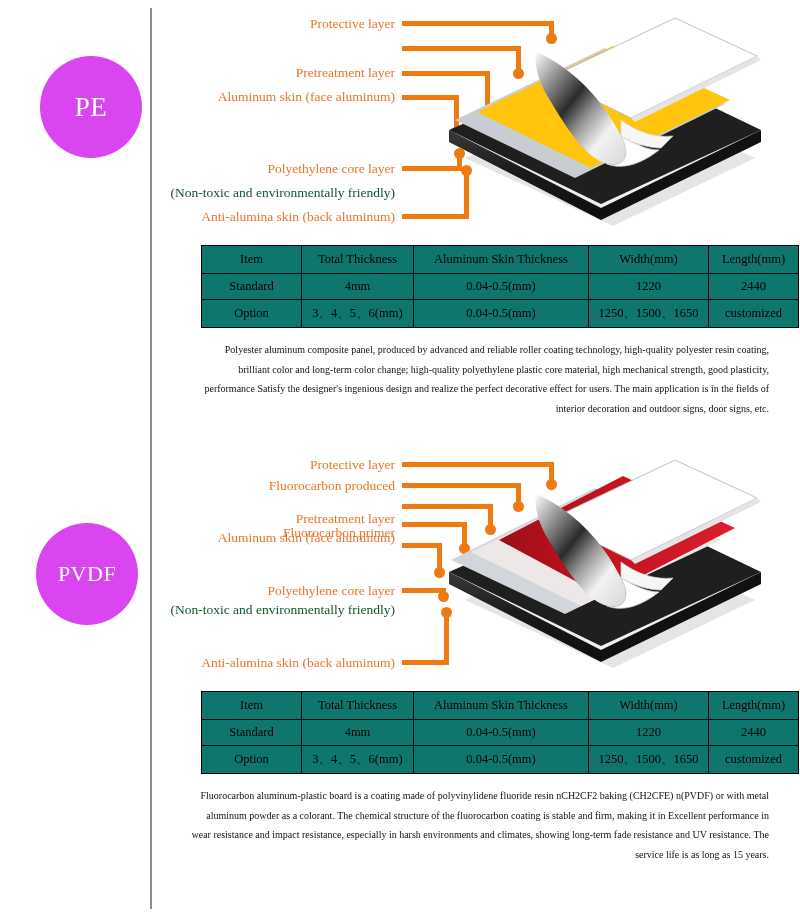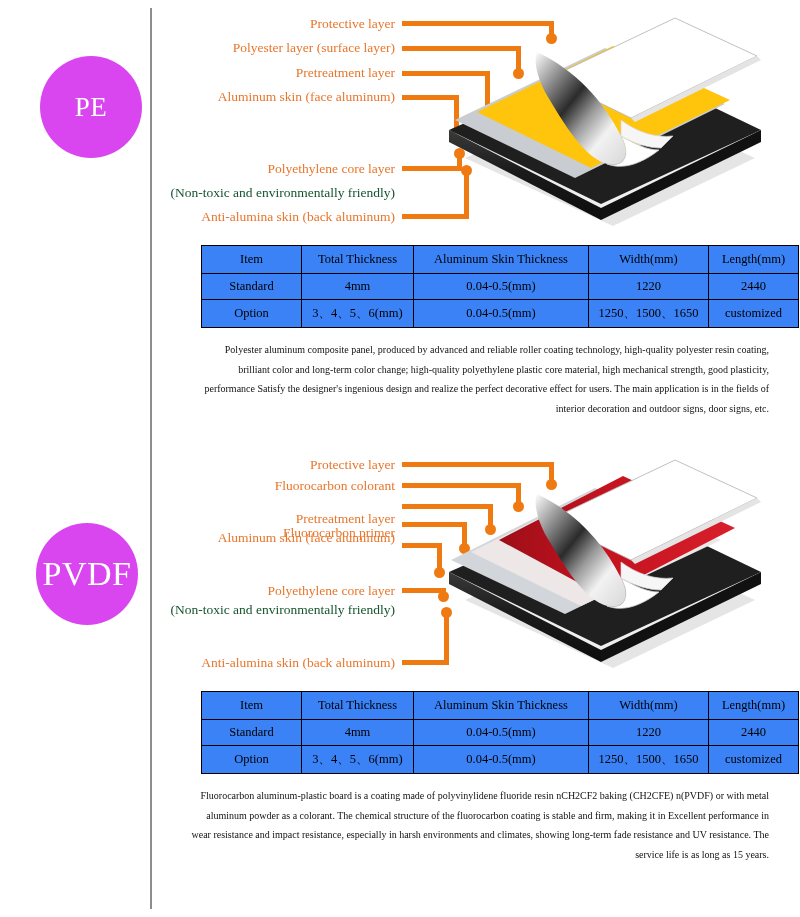--- a/index.html
+++ b/index.html
@@ -26,21 +26,21 @@
     position: absolute;
     width: 102px; height: 102px;
     border-radius: 50%;
     background: #d946ef;
     color: #ffffff;
     display: flex; align-items: center; justify-content: center;
     font-family: "Liberation Serif", "DejaVu Serif", serif;
     letter-spacing: 0.5px;
   }
   .badge.pe   { left: 40px; top: 56px;  font-size: 27px; }
-  .badge.pvdf { left: 36px; top: 523px; font-size: 34px; text-align: right; }
+  .badge.pvdf { left: 36px; top: 523px; font-size: 22px; text-align: right; }
 
   
   .callout {
     position: absolute;
     color: #E8762C;
     font-size: 13.5px;
     line-height: 15px;
     white-space: nowrap;
     text-align: right;
     font-family: "Liberation Serif", "DejaVu Serif", serif;
@@ -65,21 +65,21 @@
   .panel { position: absolute; }
   .panel svg { display: block; }
 
   
   .spec-table {
     position: absolute;
     border-collapse: collapse;
     font-family: "Liberation Serif", "DejaVu Serif", serif;
     font-size: 12.5px;
     color: #000;
-    background: #3b82f6;
+    background: #0f766e;
   }
   .spec-table td, .spec-table th {
     border: 1.4px solid #000;
     text-align: center;
     font-weight: normal;
     padding: 5px 4px;
     white-space: nowrap;
   }
   .spec-table thead td { padding: 6px 4px; }
   .col-item  { width: 100px; }
@@ -105,21 +105,20 @@
 
 <div class="page">
 
   <div class="divider"></div>
 
   <div class="badge pe">
     <span>PE</span>
   </div>
 
   <div class="callout" style="left:95px; top:16px; width:300px;">Protective layer</div>
-  <div class="callout" style="left:95px; top:40px; width:300px;">Polyester layer (surface layer)</div>
   <div class="callout" style="left:95px; top:65px; width:300px;">Pretreatment layer</div>
   <div class="callout" style="left:95px; top:89px; width:300px;">Aluminum skin (face aluminum)</div>
 
   <div class="callout" style="left:95px; top:161px; width:300px;">Polyethylene core layer</div>
   <div class="callout sub" style="left:95px; top:185px; width:300px;">(Non-toxic and environmentally friendly)</div>
   <div class="callout" style="left:95px; top:209px; width:300px;">Anti-alumina skin (back aluminum)</div>
 
   <div class="lead-h" style="left:402px; top:21px;  width:152px;"></div>
   <div class="lead-v" style="left:549px; top:21px;  height:17px;"></div>
   <div class="dot" style="left:546px; top:33px;"></div>
@@ -220,21 +219,21 @@
     </tbody>
   </table>
 
   <div class="para" style="top:340px;">Polyester aluminum composite panel, produced by advanced and reliable roller coating technology, high-quality polyester resin coating, brilliant color and long-term color change; high-quality polyethylene plastic core material, high mechanical strength, good plasticity, performance Satisfy the designer's ingenious design and realize the perfect decorative effect for users. The main application is in the fields of interior decoration and outdoor signs, door signs, etc.</div>
 
   <div class="badge pvdf">
     <span>PVDF</span>
   </div>
 
   <div class="callout" style="left:95px; top:457px; width:300px;">Protective layer</div>
-  <div class="callout" style="left:95px; top:478px; width:300px;">Fluorocarbon colorant</div>
+  <div class="callout" style="left:95px; top:478px; width:300px;">Fluorocarbon produced</div>
   <div class="callout" style="left:95px; top:525px; width:300px;">Fluorocarbon primer</div>
   <div class="callout" style="left:95px; top:511px; width:300px; top:511px;">Pretreatment layer</div>
   <div class="callout" style="left:95px; top:530px; width:300px;">Aluminum skin (face aluminum)</div>
 
   <div class="callout" style="left:95px; top:583px; width:300px;">Polyethylene core layer</div>
   <div class="callout sub" style="left:95px; top:602px; width:300px;">(Non-toxic and environmentally friendly)</div>
   <div class="callout" style="left:95px; top:655px; width:300px;">Anti-alumina skin (back aluminum)</div>
 
   <div class="lead-h" style="left:402px; top:462px; width:152px;"></div>
   <div class="lead-v" style="left:549px; top:462px; height:22px;"></div>

